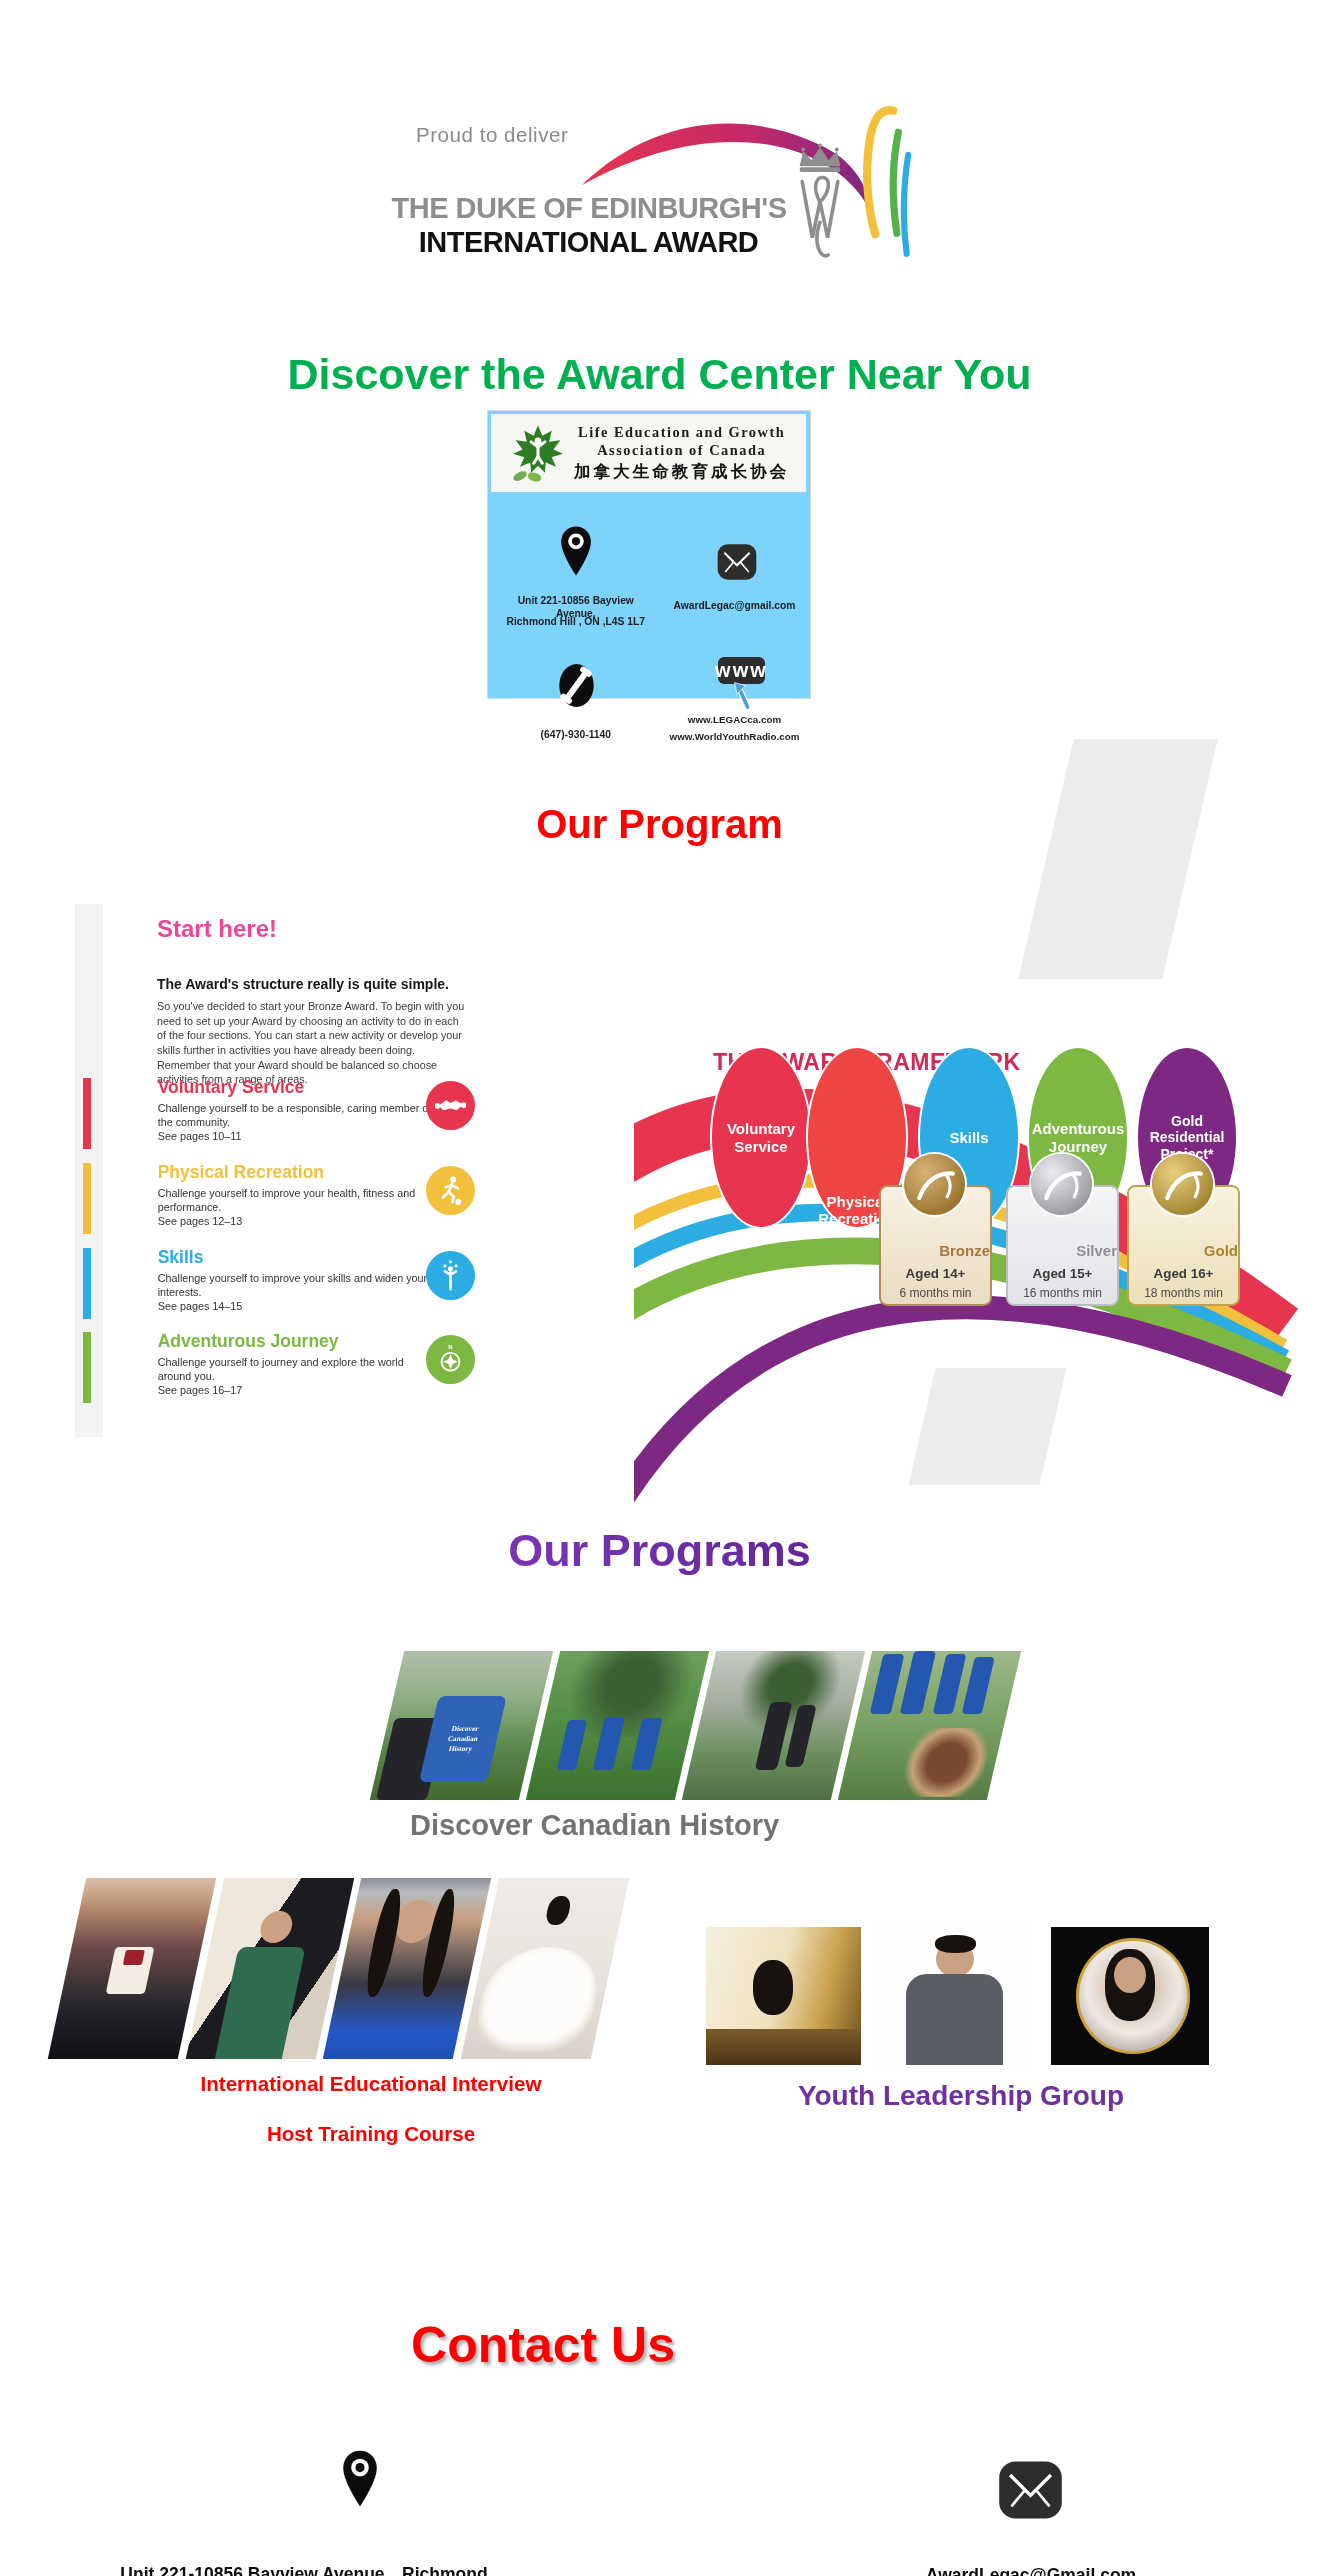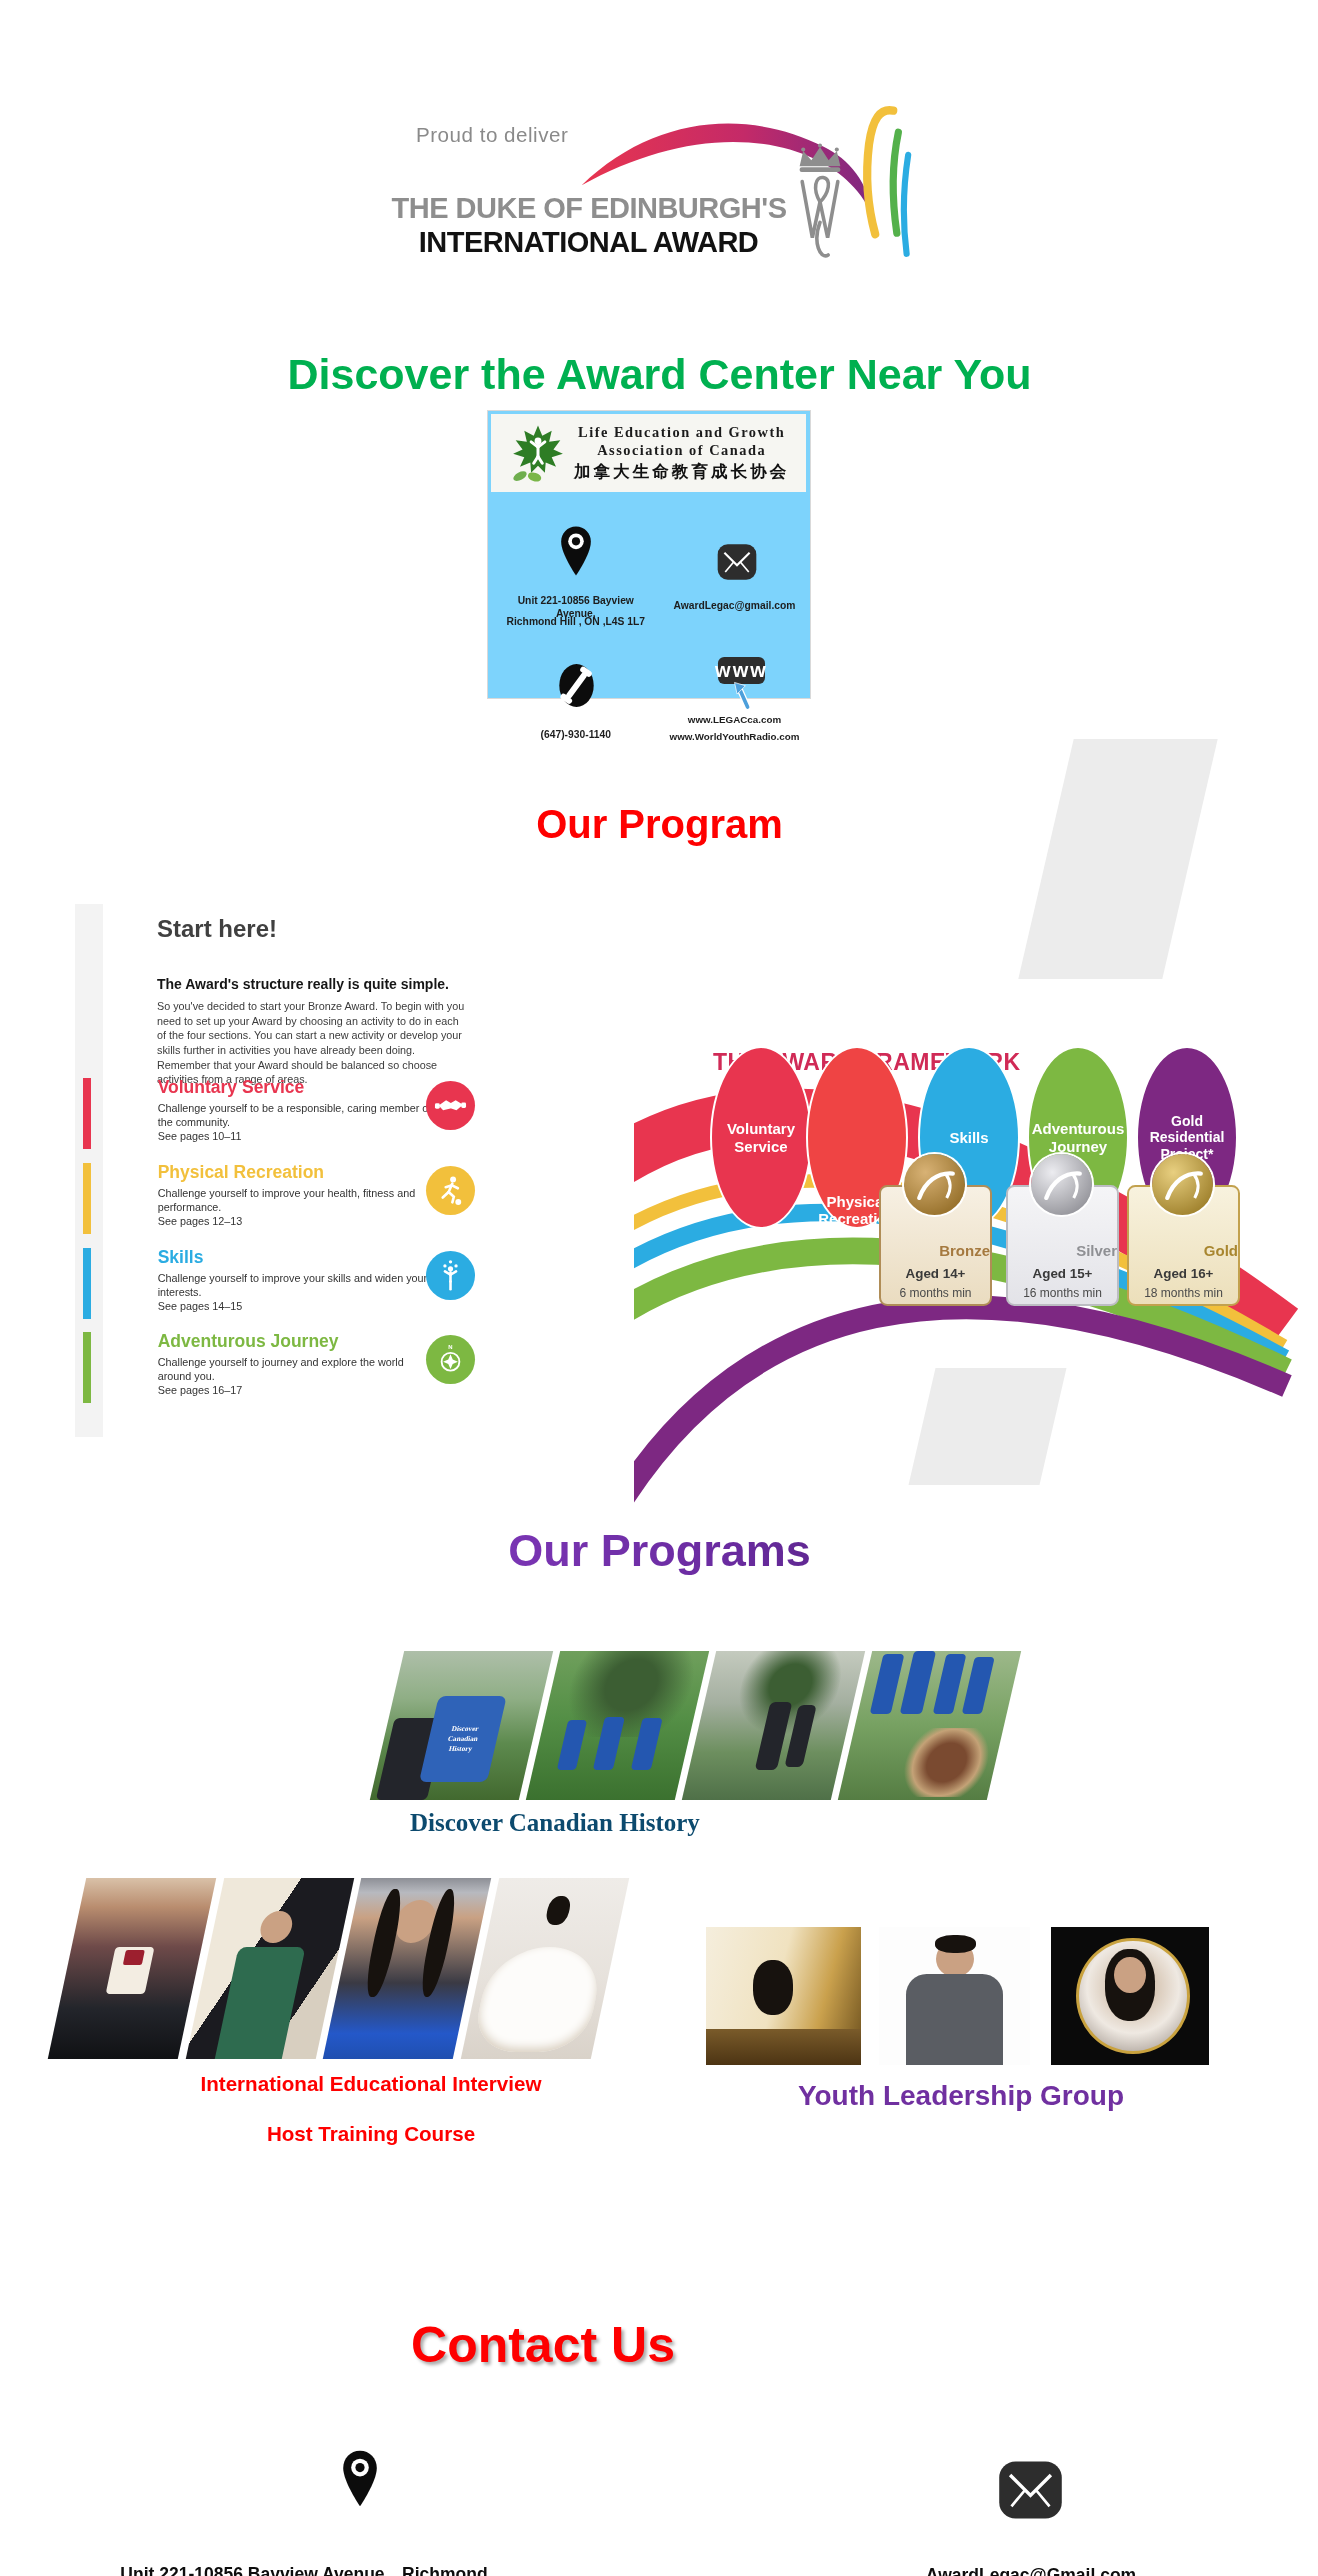--- a/index.html
+++ b/index.html
@@ -26,21 +26,21 @@
   .logo-cn{font-family:"Liberation Serif",serif;font-weight:bold;color:#111;font-size:16.5px;letter-spacing:3.1px;margin-top:2.1px;}
   .card-small{font-size:10.3px;font-weight:bold;color:#1d1d1d;line-height:1.25;}
   .www-box{background:#2d2d2d;border-radius:6.2px;color:#fff;font-weight:bold;display:flex;align-items:center;justify-content:center;letter-spacing:2.1px;}
 
   
   #our-program-h{left:0;top:802px;width:1319px;font-size:40px;font-weight:bold;color:#fe0000;}
 
   
   #booklet{left:75px;top:904px;width:453px;height:533px;background:#ffffff;}
   .strip{left:0;top:0;width:28px;height:533px;background:#f3f3f3;}
-  .start{left:82px;top:11.3px;font-size:24px;font-weight:bold;color:#404040;}
+  .start{left:82px;top:11.3px;font-size:24px;font-weight:bold;color:#ec4899;}
   .b-title{left:82px;top:72px;font-size:14px;font-weight:bold;color:#161616;}
   .b-text{left:82px;top:95px;width:312px;font-size:10.8px;color:#3b3b3b;line-height:1.36;}
   .bsec{left:7.7px;width:438px;height:77px;}
   .bar{left:0;top:1px;width:8.2px;height:71px;}
   .s-title{left:75px;top:0;font-size:17.5px;font-weight:bold;}
   .s-desc{left:75px;top:24px;width:281px;font-size:10.8px;color:#333;line-height:1.3;}
   .s-pages{left:75px;top:53px;font-size:10.8px;color:#333;}
   .s-icon{left:343px;top:4.1px;width:49px;height:49px;border-radius:50%;display:flex;align-items:center;justify-content:center;}
   .s-icon svg{width:37px;height:37px;}
 
@@ -82,21 +82,21 @@
   .sp4{background:linear-gradient(180deg,#9db88a 0%,#78a263 48%,#557d43 100%);}
   .shape{position:absolute;}
   .shirt{left:30%;top:30%;width:46%;height:58%;background:#2f63b8;border-radius:7.2px;
          display:flex;flex-direction:column;align-items:center;justify-content:center;gap:2.1px;}
   .shirt div{color:#fff;font-size:7.2px;font-weight:bold;font-family:"Liberation Serif",serif;}
   .fig-blue{background:#2457b0;border-radius:4.1px;}
   .fig-dark{background:#23252b;border-radius:5.2px;}
   .treeblob{background:radial-gradient(circle,#3c5e33 30%,rgba(60,94,51,0) 72%);}
   .firepit{background:radial-gradient(circle,#7a4a30 35%,#c4a277 60%,rgba(0,0,0,0) 75%);}
 
-  #dch-h{left:410px;top:1809px;font-size:25px;font-weight:bold;color:#0c4a6e;font-family:Liberation Serif, serif;}
+  #dch-h{left:410px;top:1809px;font-size:29px;font-weight:bold;color:#737373;}
 
   #group2{left:67px;top:1878px;width:572px;height:185px;}
   .gp{top:0;width:130px;height:181px;transform:skewX(-12deg);}
   .gp1{background:linear-gradient(180deg,#d9c1a8 0%,#b98d6f 16%,#6e4a49 38%,#23252b 72%,#101114 100%);}
   .gp2{background:linear-gradient(115deg,#efe8da 0%,#efe8da 36%,#1b1b20 36%,#1b1b20 76%,#d8cfc0 76%);}
   .gp3{background:linear-gradient(180deg,#8d8f96 0%,#b7b9bf 8%,#c9a183 22%,#3a3a44 58%,#2458c9 86%,#1f4fb0 100%);}
   .gp4{background:linear-gradient(180deg,#efece8 0%,#e7e2dc 55%,#d9d2c9 100%);}
   #interview-l1{left:67px;top:2072px;width:608px;font-size:20.6px;font-weight:bold;color:#fe0000;}
   #interview-l2{left:67px;top:2122px;width:608px;font-size:20.6px;font-weight:bold;color:#fe0000;}
 

